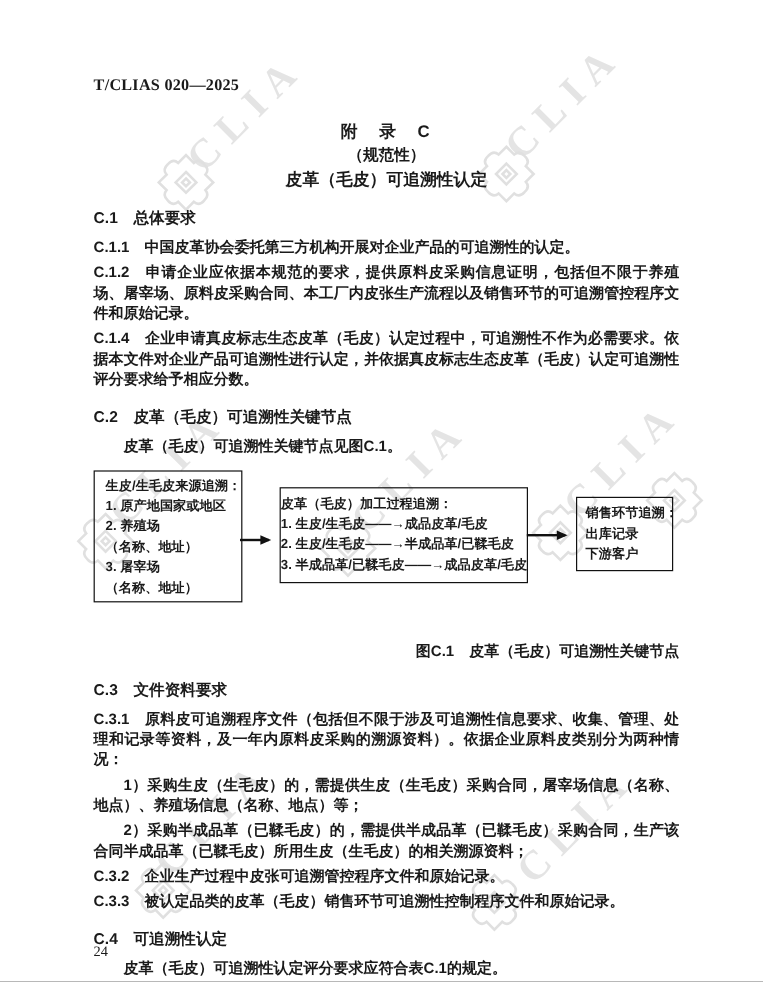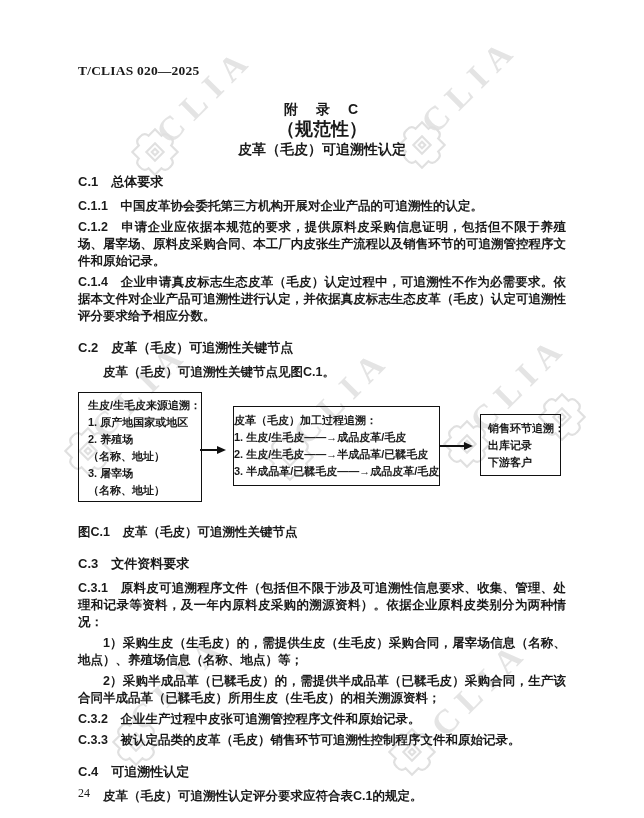--- a/index.html
+++ b/index.html
@@ -31,21 +31,21 @@
   .content {
     position:absolute; left:78px; top:16px; width:488px; z-index:1;
     font-size:12.5px; font-weight:bold; line-height:17px;
   }
   .doc-number {
     font-family:"Liberation Serif", serif;
     font-weight:bold; font-size:13.5px; letter-spacing:0.2px;margin-top:46px;
   }
   .title-block { text-align:center; margin-top:20px; line-height:20px; }
   .title-l1 { font-size:14px; letter-spacing:2px; }
-  .title-l2 { font-size:18px; }
+  .title-l2 { font-size:13px; }
   .title-l3 { font-size:14px; }
 
   h2.sec {
     font-size:13px; font-weight:bold; margin:14px 0 8px 0; line-height:17px;
   }
   p.body { margin:4px 0; text-align:justify; }
   p.indent { text-indent:2em; }
 
   
   .diagram { position:relative; height:120px; margin-top:11px; }
@@ -59,21 +59,21 @@
   .box-sales   { left:402px; top:22px; width:81px;  height:62px;  padding:5px 7px; line-height:17px; }
 
   .harrow { position:absolute; height:0; border-top:2px solid #111; }
   .harrow::after {
     content:""; position:absolute; right:-2px; top:-5px;
     border-left:9px solid #111; border-top:4px solid transparent; border-bottom:4px solid transparent;
   }
   .arrow-1 { left:122px; top:57px; width:24px; }
   .arrow-2 { left:361px; top:53px; width:32px; }
 
-  .fig-caption { text-align:left; font-size:12.5px; font-weight:bold; margin:12px 0 6px 0; }
+  .fig-caption { text-align:right; font-size:12.5px; font-weight:bold; margin:23px 0 6px 0; }
 
   .page-number { position:absolute; left:78px; top:786px; z-index:1; font-size:12px; font-weight:normal; font-family:"Liberation Serif", serif; }
 </style>
 </head>
 <body>
 
 <div class="page">
 
   <div class="wm-layer">
     <svg width="0" height="0" style="position:absolute">

